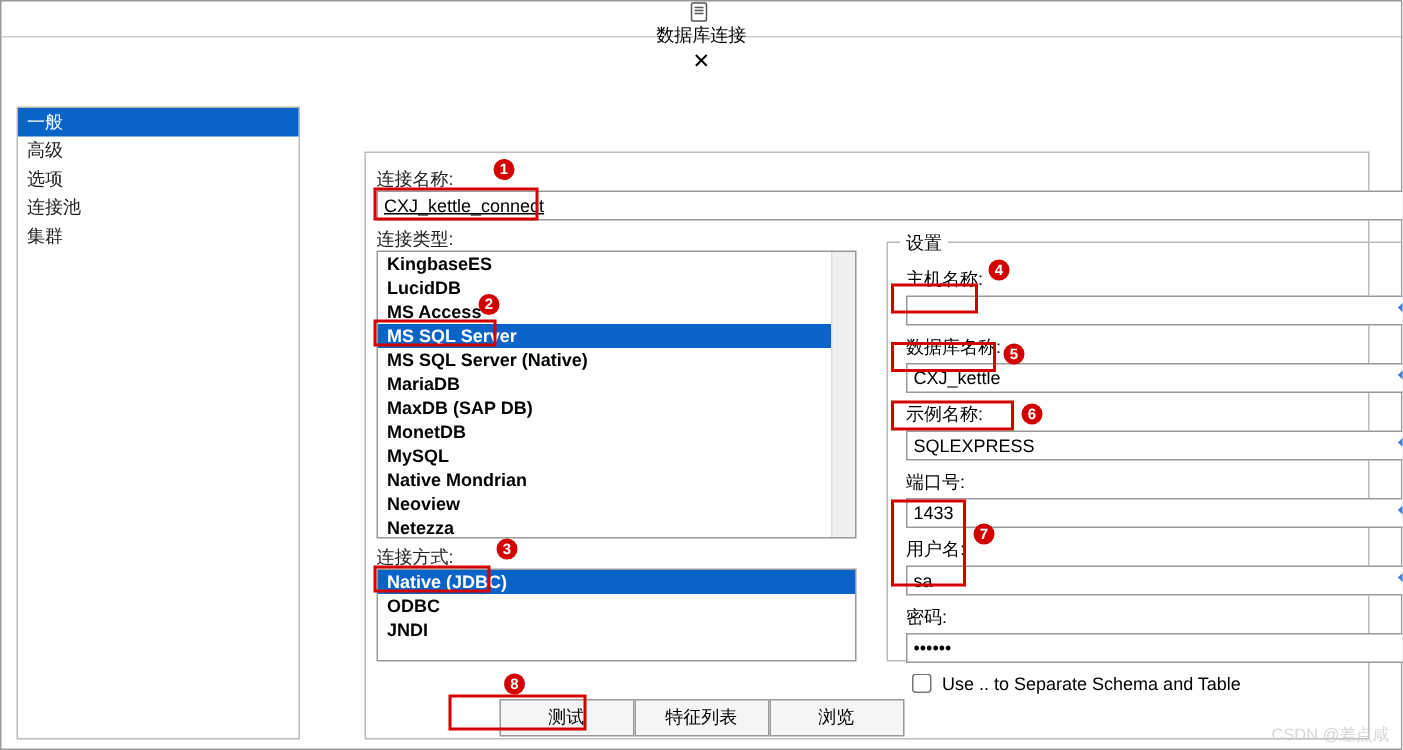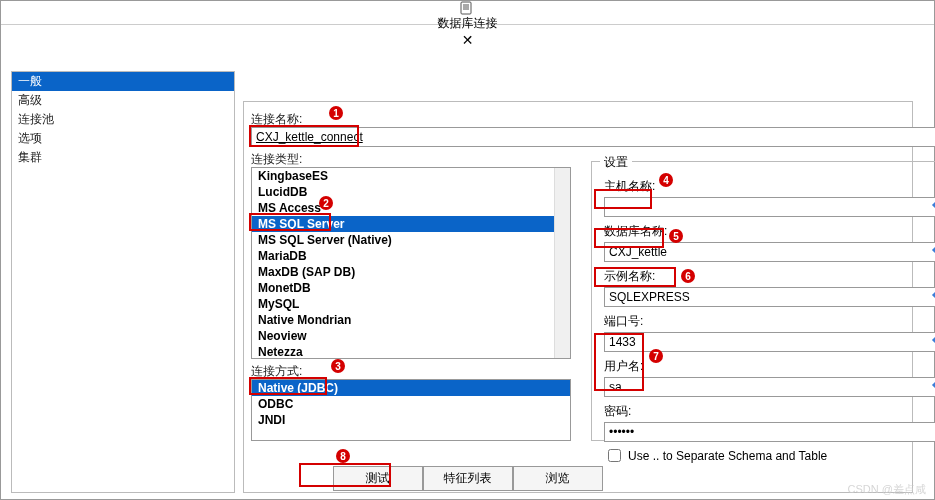--- a/index.html
+++ b/index.html
@@ -3,21 +3,21 @@
 <meta charset="utf-8">
 <style>
   * { box-sizing: border-box; font-family: "Microsoft YaHei", "Segoe UI", sans-serif; }
   body { margin: 0; padding: 0; background: #fff; }
   .window { width: 935px; height: 500px; border: 1px solid #999; position: relative; background: #fff; }
   .titlebar { height: 24px; border-bottom: 1px solid #ccc; display: flex; align-items: center; padding: 0 6px; font-size: 12px; flex-direction: column; }
   .titlebar .ticon { width: 14px; height: 14px; margin-right: 4px; display: flex; align-items: center; justify-content: center; }
   .titlebar .spacer { flex: 1; }
   .titlebar .close { font-size: 14px; cursor: pointer; padding: 0 4px; }
   .frame { position: absolute; border: 1px solid #bbb; }
-  .sidebar { left: 10px; top: 70px; width: 224px; bottom: 6px; font-size: 12px; color: #222; }
+  .sidebar { left: 10px; top: 70px; width: 189px; bottom: 6px; font-size: 12px; color: #222; }
   .sidebar-item { padding: 1px 6px; cursor: pointer; }
   .sidebar-item.sel { background: #0a64c8; color: #fff; }
   .mid { left: 242px; top: 100px; width: 670px; bottom: 6px; }
   .label { font-size: 12px; color: #222; position: absolute; }
   .textinput { position: absolute; border: 1px solid #999; font-size: 12px; padding: 2px 4px; background: #fff; height: 20px; }
   .listbox { position: absolute; border: 1px solid #999; background: #fff; font-size: 12px; overflow: hidden; }
   .listbox .li { padding: 0px 6px; cursor: pointer; line-height: 16px; font-weight: bold; }
   .listbox .li.sel { background: #0a64c8; color: #fff; }
   .scrollbar { position: absolute; right: 0; top: 0; bottom: 0; width: 16px; background: #f0f0f0; border-left: 1px solid #ddd; }
   .group { position: absolute; border: 1px solid #bbb; font-size: 12px; }
@@ -49,22 +49,22 @@
         </svg>
     </span>
     <span>数据库连接</span>
     <span class="spacer"></span>
     <span class="close">✕</span>
   </div>
 
   <div class="frame sidebar">
     <div class="sidebar-item sel">一般</div>
     <div class="sidebar-item">高级</div>
+    <div class="sidebar-item">选项</div>
     <div class="sidebar-item">连接池</div>
-    <div class="sidebar-item">选项</div>
     <div class="sidebar-item">集群</div>
   </div>
 
   <div class="frame mid"></div>
 
   <div class="label" style="left:250px; top:110px;">连接名称:</div>
   <input class="textinput" style="left: 250px; top: 126px; width: 764px; text-decoration: underline;" value="CXJ_kettle_connect">
 
   <div class="label" style="left:250px; top:150px;">连接类型:</div>
   <div class="listbox" style="left:250px; top:166px; width:320px; height:192px;">

